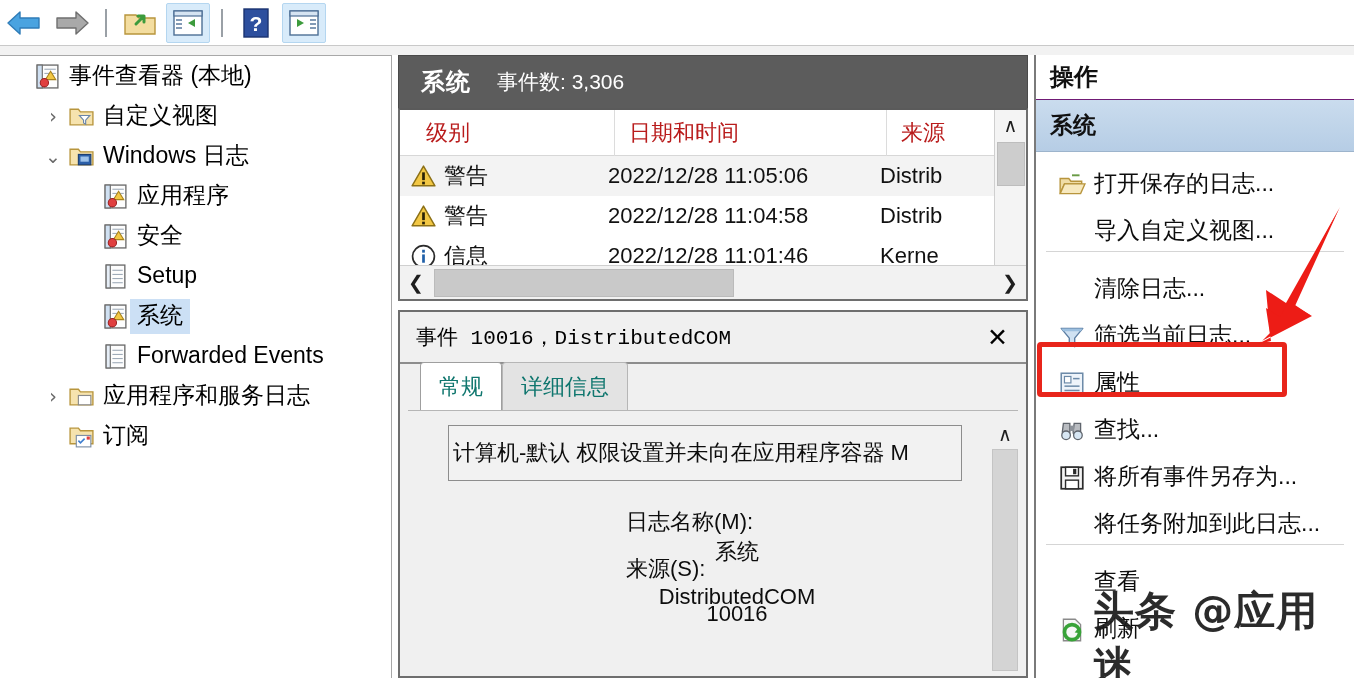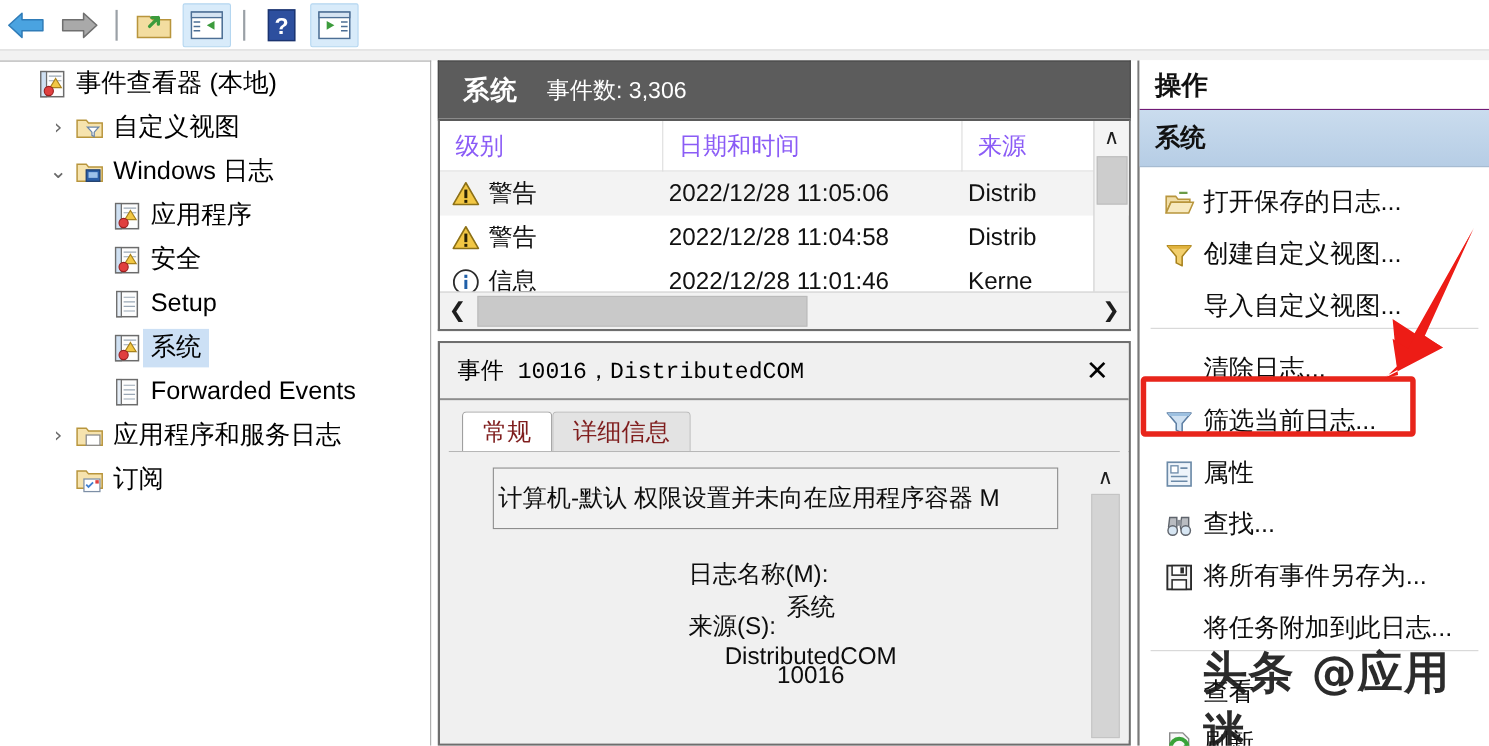--- a/index.html
+++ b/index.html
@@ -61,21 +61,21 @@
   }
   #center-head .ch-title { font-size: 24px; font-weight: bold; margin-left: 22px; letter-spacing: 1px; }
   #center-head .ch-count { font-size: 21px; margin-left: 26px; }
 
   #list-box {
     position: relative; height: 193px; background: #ffffff;
     border: 2px solid #6e6e6e; border-top: 2px solid #5a5a5a;
   }
   #list-head {
     display: flex; height: 46px; background: #ffffff; border-bottom: 1px solid #d7d7d7;
-    font-size: 22px; color: #8b5cf6; align-items: center;
+    font-size: 22px; color: #b91c1c; align-items: center; padding-left: 12px;
   }
   #list-head .col { height: 46px; display: flex; align-items: center; padding-left: 14px; }
   #list-head .col + .col { border-left: 1px solid #dcdcdc; }
   .lrow { display: flex; align-items: center; height: 40px; font-size: 22px; color: #111; }
   .lrow.alt { background: #f3f3f3; }
   .lrow .c-level { width: 202px; display: flex; align-items: center; padding-left: 8px; }
   .lrow .c-date { width: 272px; padding-left: 6px; }
   .lrow .c-src { width: 100px; padding-left: 6px; overflow: hidden; }
 
   .sev-ico { width: 30px; height: 26px; flex: none; display: flex; align-items: center; justify-content: center; margin-right: 6px; }
@@ -110,22 +110,22 @@
     height: 52px; display: flex; align-items: center; justify-content: space-between;
     padding: 0 18px 0 16px; border-bottom: 2px solid #8d8d8d; background: #f0f0f0;
   }
   #detail-head .dh-title {
     font-family: "Liberation Mono", "DejaVu Sans Mono", monospace;
     font-size: 21px; color: #000;
   }
   #detail-head .dh-close { font-size: 25px; font-weight: bold; color: #000; }
   #tabs { display: flex; align-items: flex-end; height: 46px; padding-left: 20px; background: #f0f0f0; }
   .tab {
-    height: 36px; padding: 0 18px; display: flex; align-items: center;
-    font-size: 22px; color: #7f1d1d; background: #e3e3e3;
+    height: 48px; padding: 0 18px; display: flex; align-items: center;
+    font-size: 22px; color: #0f766e; background: #e3e3e3;
     border: 1px solid #b6b6b6; border-bottom: none;
     border-top-left-radius: 4px; border-top-right-radius: 4px;
   }
   .tab.active { background: #ffffff; border-color: #9f9f9f; }
   #tab-underline { height: 1px; background: #b6b6b6; margin: 0 8px; }
 
   #detail-body { position: relative; height: 262px; background: #f0f0f0; padding: 14px 0 0 0; }
   #msg-box {
     margin-left: 48px; margin-right: 64px; height: 56px;
     border: 1px solid #8d8d8d; background: #f2f2f2;
@@ -509,31 +509,20 @@
               <svg width="28" height="28" viewBox="0 0 26 26">
         <path d="M2 7 h8 l2 2.5 h10 V12 H6 L2 21 Z" fill="#f0dda6" stroke="#b8953c" stroke-width="1.3"></path>
         <path d="M6 12 h19 l-4 9 H2 Z" fill="#f7e9bf" stroke="#b8953c" stroke-width="1.3"></path>
         <line x1="13" y1="4" x2="20" y2="4" stroke="#6a9b46" stroke-width="1.8"></line>
       </svg>
             </span>
           </span>
           <span>打开保存的日志...</span>
         </div>
         <div class="act-row">
-          <span class="aicon">
-            <span style="display: inline-flex;">
-              <svg width="28" height="28" viewBox="0 0 26 26">
-        <path d="M3 5 h20 l-7.5 9 v8 l-5 -2.5 v-5.5 Z" fill="#f2cf6e" stroke="#a8821c" stroke-width="1.3" stroke-linejoin="round"></path>
-        <path d="M3 5 h20 l-2 2.6 H5 Z" fill="#e0b23d"></path>
-      </svg>
-            </span>
-          </span>
-          <span>创建自定义视图...</span>
-        </div>
-        <div class="act-row">
           <span class="aicon"></span>
           <span>导入自定义视图...</span>
         </div>
         <div class="act-sep"></div>
         <div class="act-row">
           <span class="aicon"></span>
           <span>清除日志...</span>
         </div>
         <div class="act-row">
           <span class="aicon">

